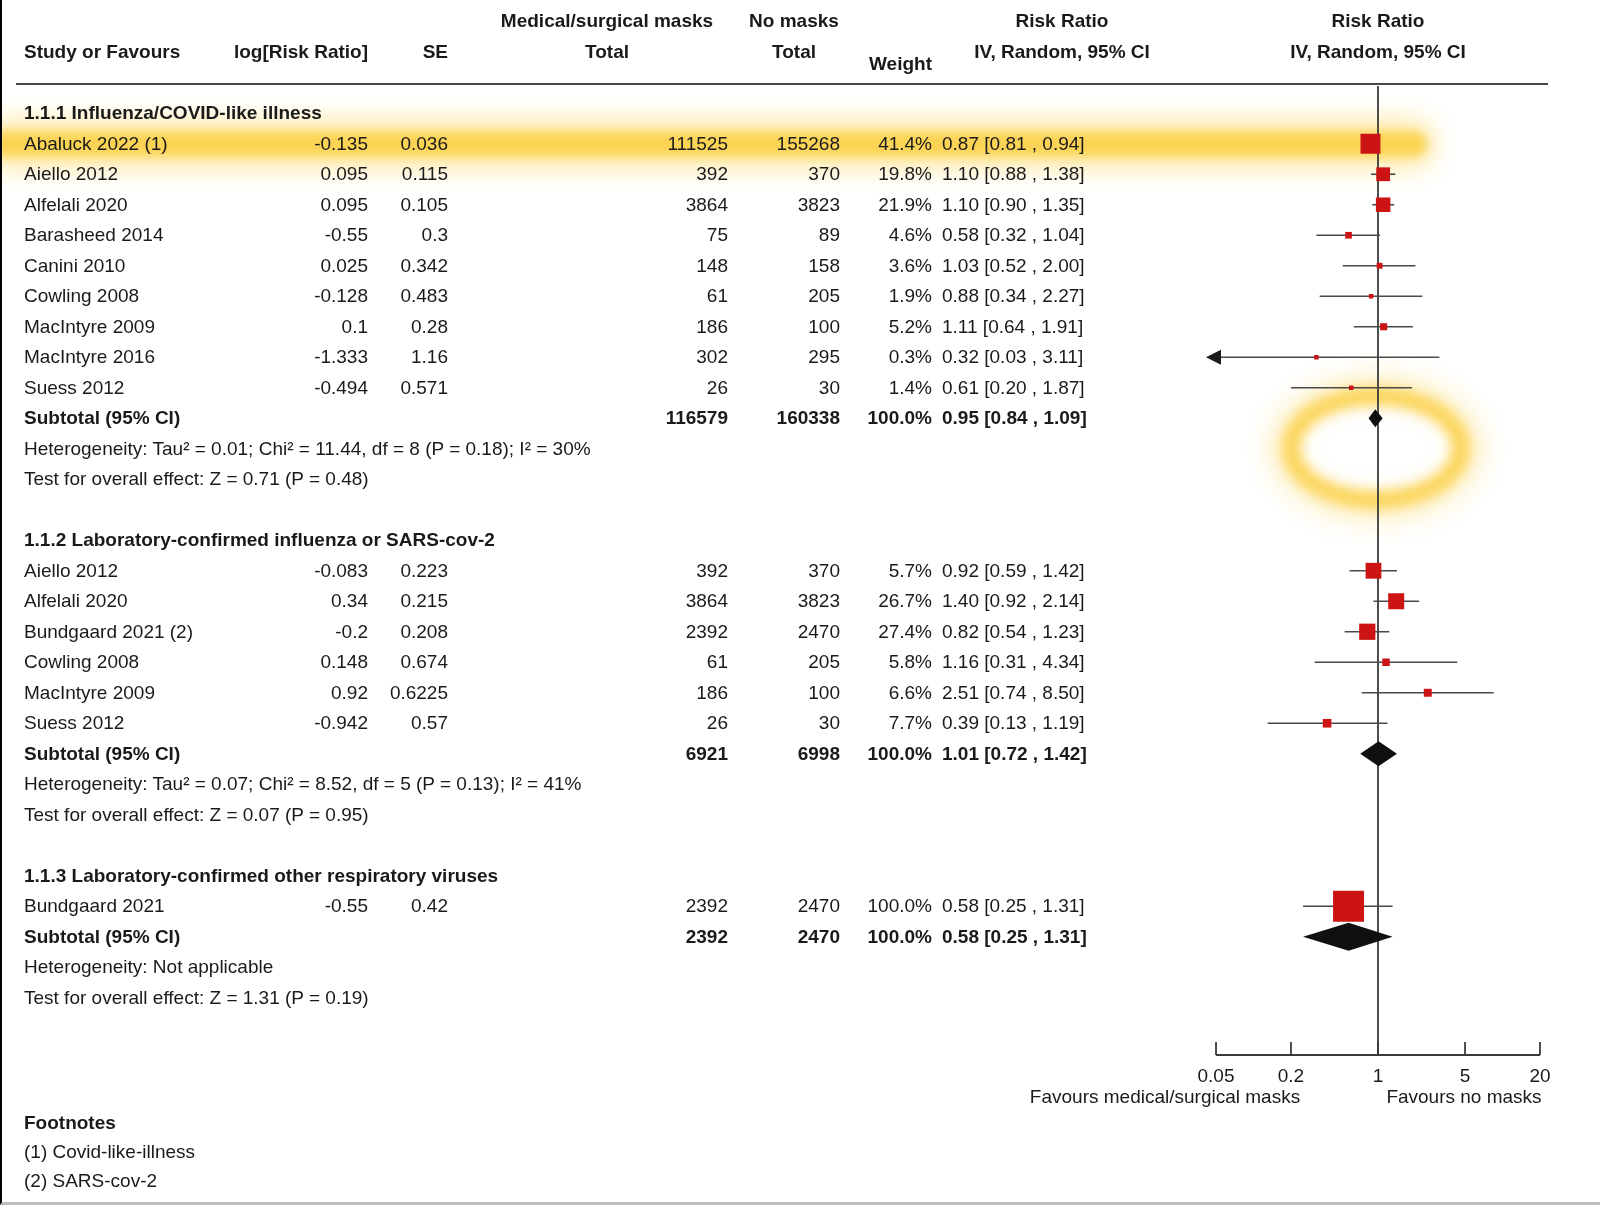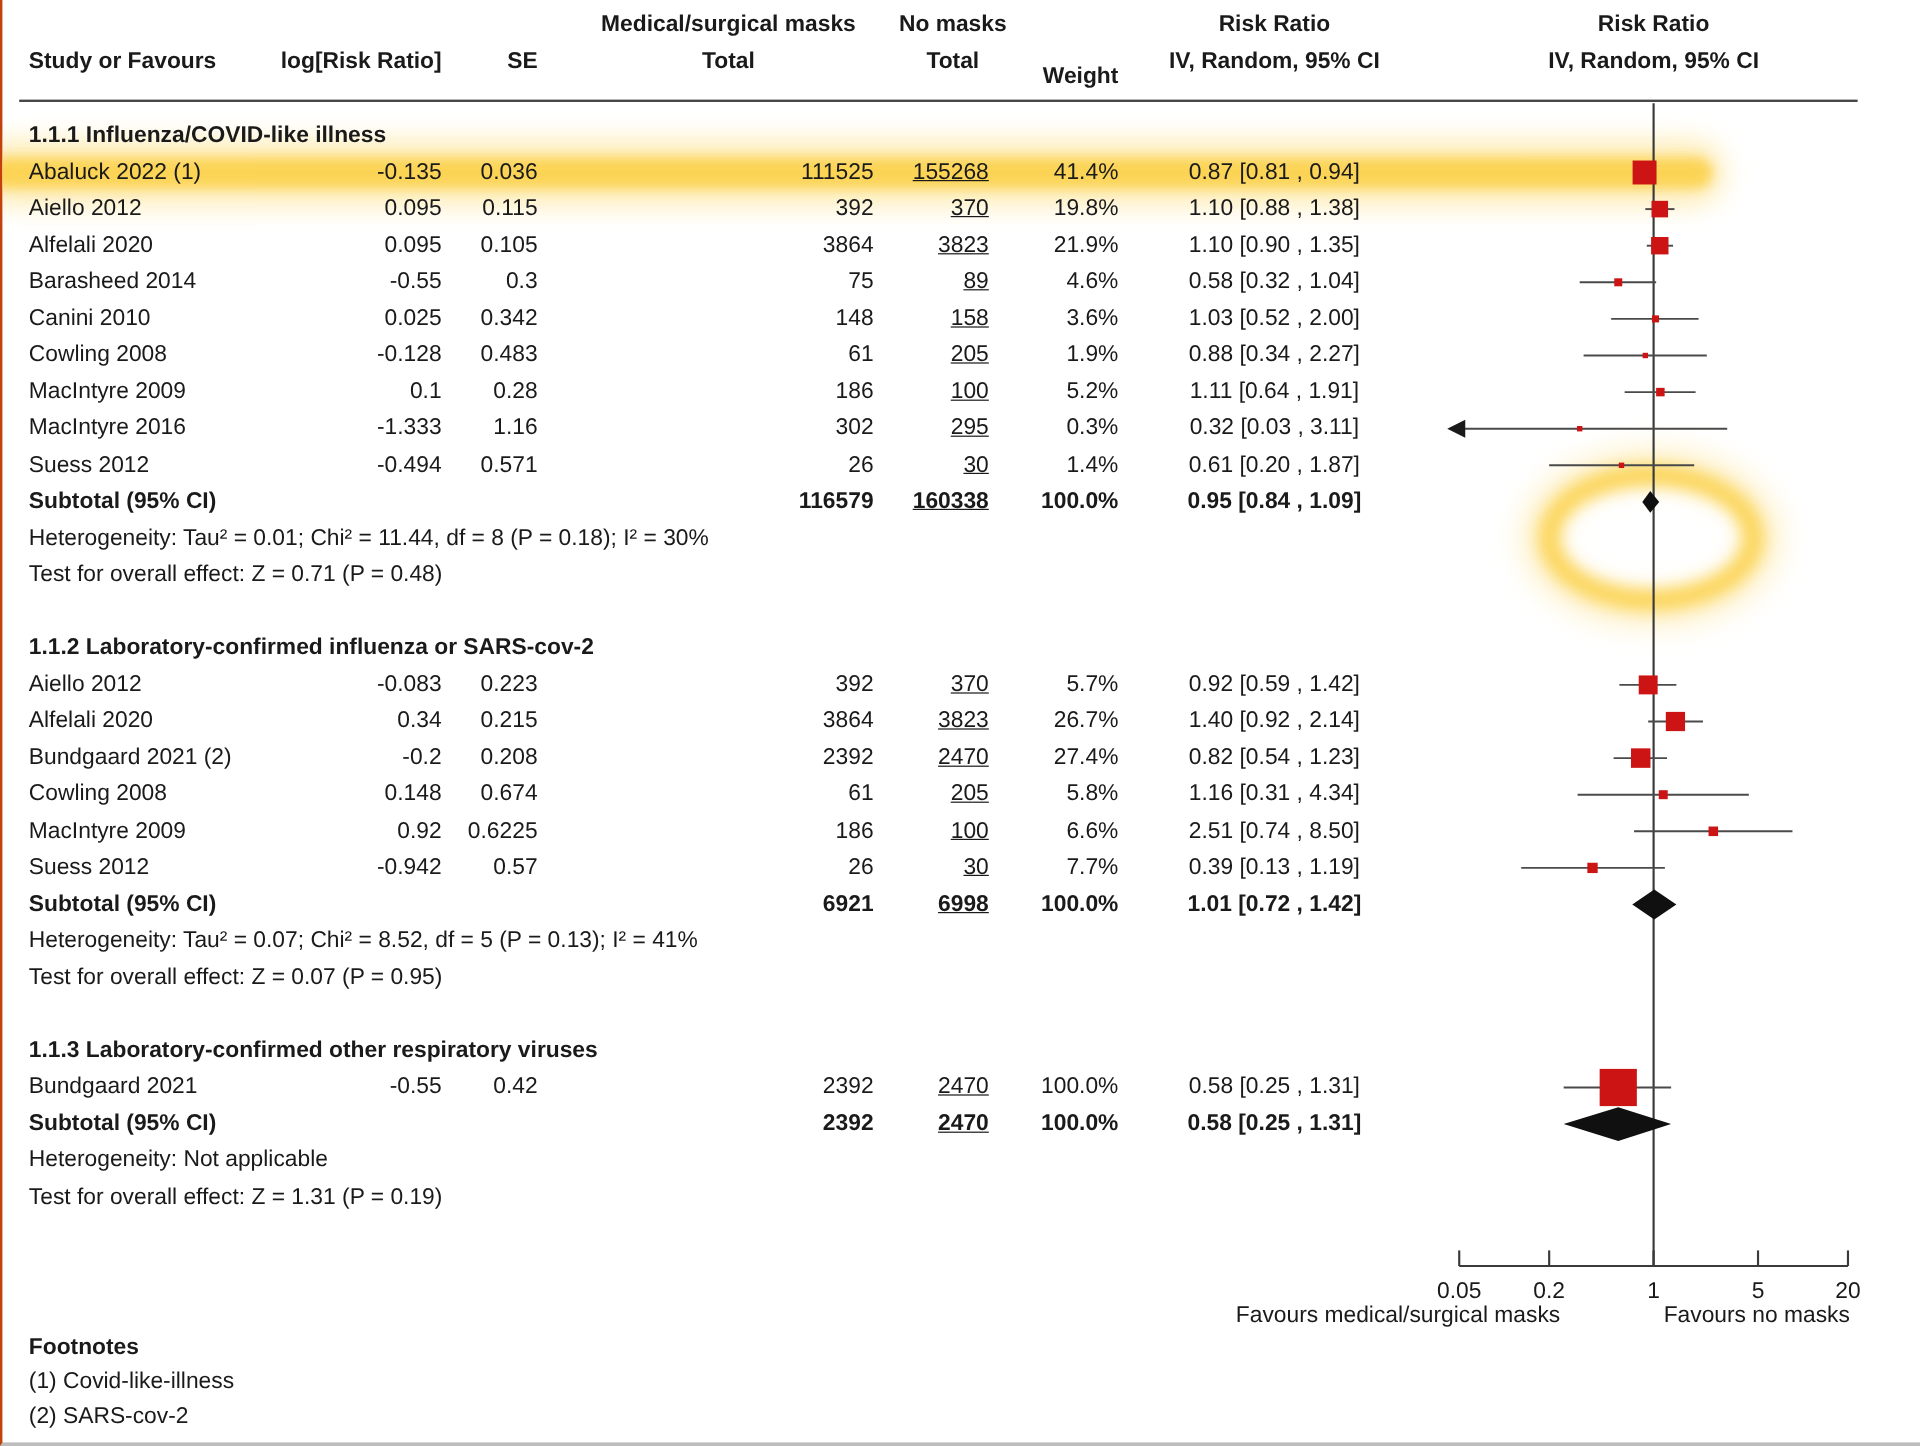--- a/index.html
+++ b/index.html
@@ -1,38 +1,38 @@
 <!DOCTYPE html>
 <html><head>
 <meta charset="utf-8">
 <style>
   * { margin:0; padding:0; box-sizing:border-box; }
   html,body { background:#ffffff; }
   .canvas {
     position:relative; width:1600px; height:1205px; background:#fff;
     font-family:"Liberation Sans", sans-serif; font-size:19px; color:#1a1a1a;
     overflow:hidden;
-    border-left:2px solid #c2410c;
+    border-left:2px solid #000000;
     border-bottom:3px solid #bdbdbd;
   }
   .abs { position:absolute; white-space:nowrap; }
   .b   { font-weight:bold; }
   .cc  { transform:translateX(-50%); }
   .rule { position:absolute; left:14px; width:1532px; top:83px; height:2px; background:#474747; z-index:2; }
   #hl   { position:absolute; inset:0; z-index:1; }
   #rows { position:absolute; top:98px; left:0; width:100%; z-index:4; }
   .row  { position:relative; height:30.5px; }
   .cell { position:absolute; top:50%; transform:translateY(-50%); white-space:nowrap; }
   .c-name   { left:22px; }
   .c-logrr  { right:1232px; }
   .c-se     { right:1152px; }
   .c-t1     { right:872px; }
-  .c-t2     { right:776px;text-decoration:underline; }
+  .c-t2     { right:760px; }
   .c-weight { right:668px; }
-  .c-ci     { left:940px; width:240px; text-align:center; }
+  .c-ci     { left:940px; width:240px; }
   svg#plot { position:absolute; left:0; top:0; z-index:3; pointer-events:none;
              font-family:"Liberation Sans", sans-serif; }
   .fav { position:absolute; transform:translateX(-50%); white-space:nowrap; top:1086px; z-index:4; }
   .fn  { position:absolute; left:22px; z-index:4; }
   .hl-band, .hl-ring { position:absolute; }
 </style>
 </head>
 <body>
 
 <div class="canvas">

